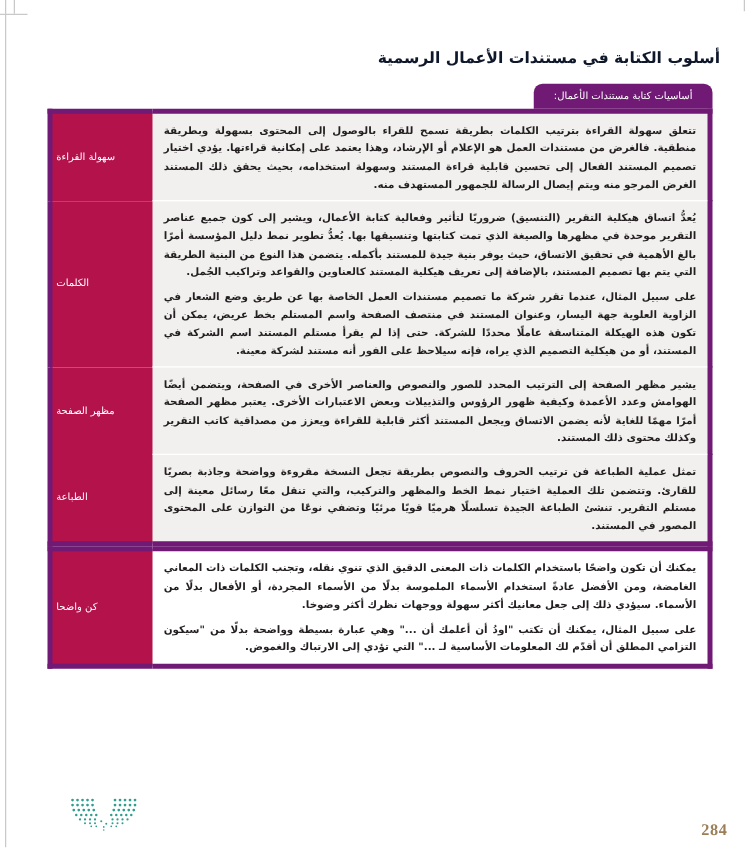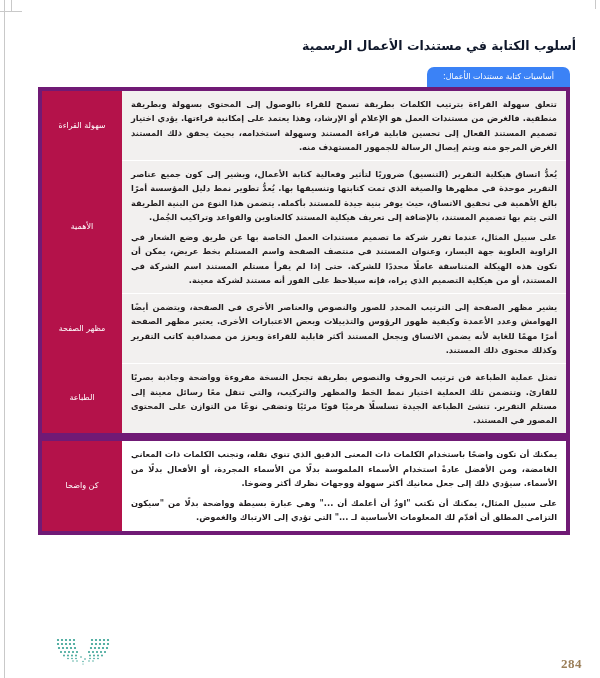--- a/index.html
+++ b/index.html
@@ -58,21 +58,21 @@
   }
 
   
   .badge-row {
     display: flex;
     justify-content: flex-start;
     margin-top: 14px;
   }
   .badge-row.second { margin-top: 20px; }
   .pill {
-    background: #3b82f6;
+    background: #701a75;
     color: #ffffff;
     font-size: 8px;
     padding: 5px 16px 6px 16px;
     border-radius: 7px 7px 0 0;
     text-align: center;
     white-space: nowrap;
     letter-spacing: .2px;
   }
   .badge-row { padding-right: 24px; }
   .badge-row.second { padding-right: 0; justify-content: flex-start; margin-right: 188px; }
@@ -84,21 +84,21 @@
     border-collapse: collapse;
     table-layout: fixed;
     border: 4px solid #701a75;
   }
   .info-table tr { vertical-align: middle; }
   .info-table td.label-cell {
     width: 74px;
     background: #b4124a;
     color: #ffffff;
     font-size: 8px;
-    text-align: center;
+    text-align: left;
     padding: 4px 3px;
     vertical-align: middle;
     line-height: 1.3;
   }
   .info-table td.content-cell {
     background: #f2f0ef;
     color: #231f20;
     font-size: 8.3px;
     font-weight: bold;
     line-height: 1.72;
@@ -167,21 +167,21 @@
         <td class="content-cell">
           <p>تتعلق سهولة القراءة بترتيب الكلمات بطريقة تسمح للقراء بالوصول إلى المحتوى بسهولة وبطريقة منطقية. فالغرض من مستندات العمل هو الإعلام أو الإرشاد، وهذا يعتمد على إمكانية قراءتها. يؤدي اختيار تصميم المستند الفعال إلى تحسين قابلية قراءة المستند وسهولة استخدامه، بحيث يحقق ذلك المستند الغرض المرجو منه ويتم إيصال الرسالة للجمهور المستهدف منه.</p>
         </td>
         <td class="label-cell">سهولة القراءة</td>
       </tr>
       <tr>
         <td class="content-cell">
           <p>يُعدُّ اتساق هيكلية التقرير (التنسيق) ضروريًا لتأثير وفعالية كتابة الأعمال، ويشير إلى كون جميع عناصر التقرير موحدة في مظهرها والصيغة الذي تمت كتابتها وتنسيقها بها. يُعدُّ تطوير نمط دليل المؤسسة أمرًا بالغ الأهمية في تحقيق الاتساق، حيث يوفر بنية جيدة للمستند بأكمله. يتضمن هذا النوع من البنية الطريقة التي يتم بها تصميم المستند، بالإضافة إلى تعريف هيكلية المستند كالعناوين والقواعد وتراكيب الجُمل.</p>
           <p>على سبيل المثال، عندما تقرر شركة ما تصميم مستندات العمل الخاصة بها عن طريق وضع الشعار في الزاوية العلوية جهة اليسار، وعنوان المستند في منتصف الصفحة واسم المستلم بخط عريض، يمكن أن تكون هذه الهيكلة المتناسقة عاملًا محددًا للشركة. حتى إذا لم يقرأ مستلم المستند اسم الشركة في المستند، أو من هيكلية التصميم الذي يراه، فإنه سيلاحظ على الفور أنه مستند لشركة معينة.</p>
         </td>
-        <td class="label-cell">الأهمية</td>
+        <td class="label-cell">الكلمات</td>
       </tr>
       <tr>
         <td class="content-cell">
           <p>يشير مظهر الصفحة إلى الترتيب المحدد للصور والنصوص والعناصر الأخرى في الصفحة، ويتضمن أيضًا الهوامش وعدد الأعمدة وكيفية ظهور الرؤوس والتذييلات وبعض الاعتبارات الأخرى. يعتبر مظهر الصفحة أمرًا مهمًا للغاية لأنه يضمن الاتساق ويجعل المستند أكثر قابلية للقراءة ويعزز من مصداقية كاتب التقرير وكذلك محتوى ذلك المستند.</p>
         </td>
         <td class="label-cell">مظهر الصفحة</td>
       </tr>
       <tr>
         <td class="content-cell">
           <p>تمثل عملية الطباعة فن ترتيب الحروف والنصوص بطريقة تجعل النسخة مقروءة وواضحة وجاذبة بصريًا للقارئ. وتتضمن تلك العملية اختيار نمط الخط والمظهر والتركيب، والتي تنقل معًا رسائل معينة إلى مستلم التقرير. تنشئ الطباعة الجيدة تسلسلًا هرميًا قويًا مرئيًا وتضفي نوعًا من التوازن على المحتوى المصور في المستند.</p>

